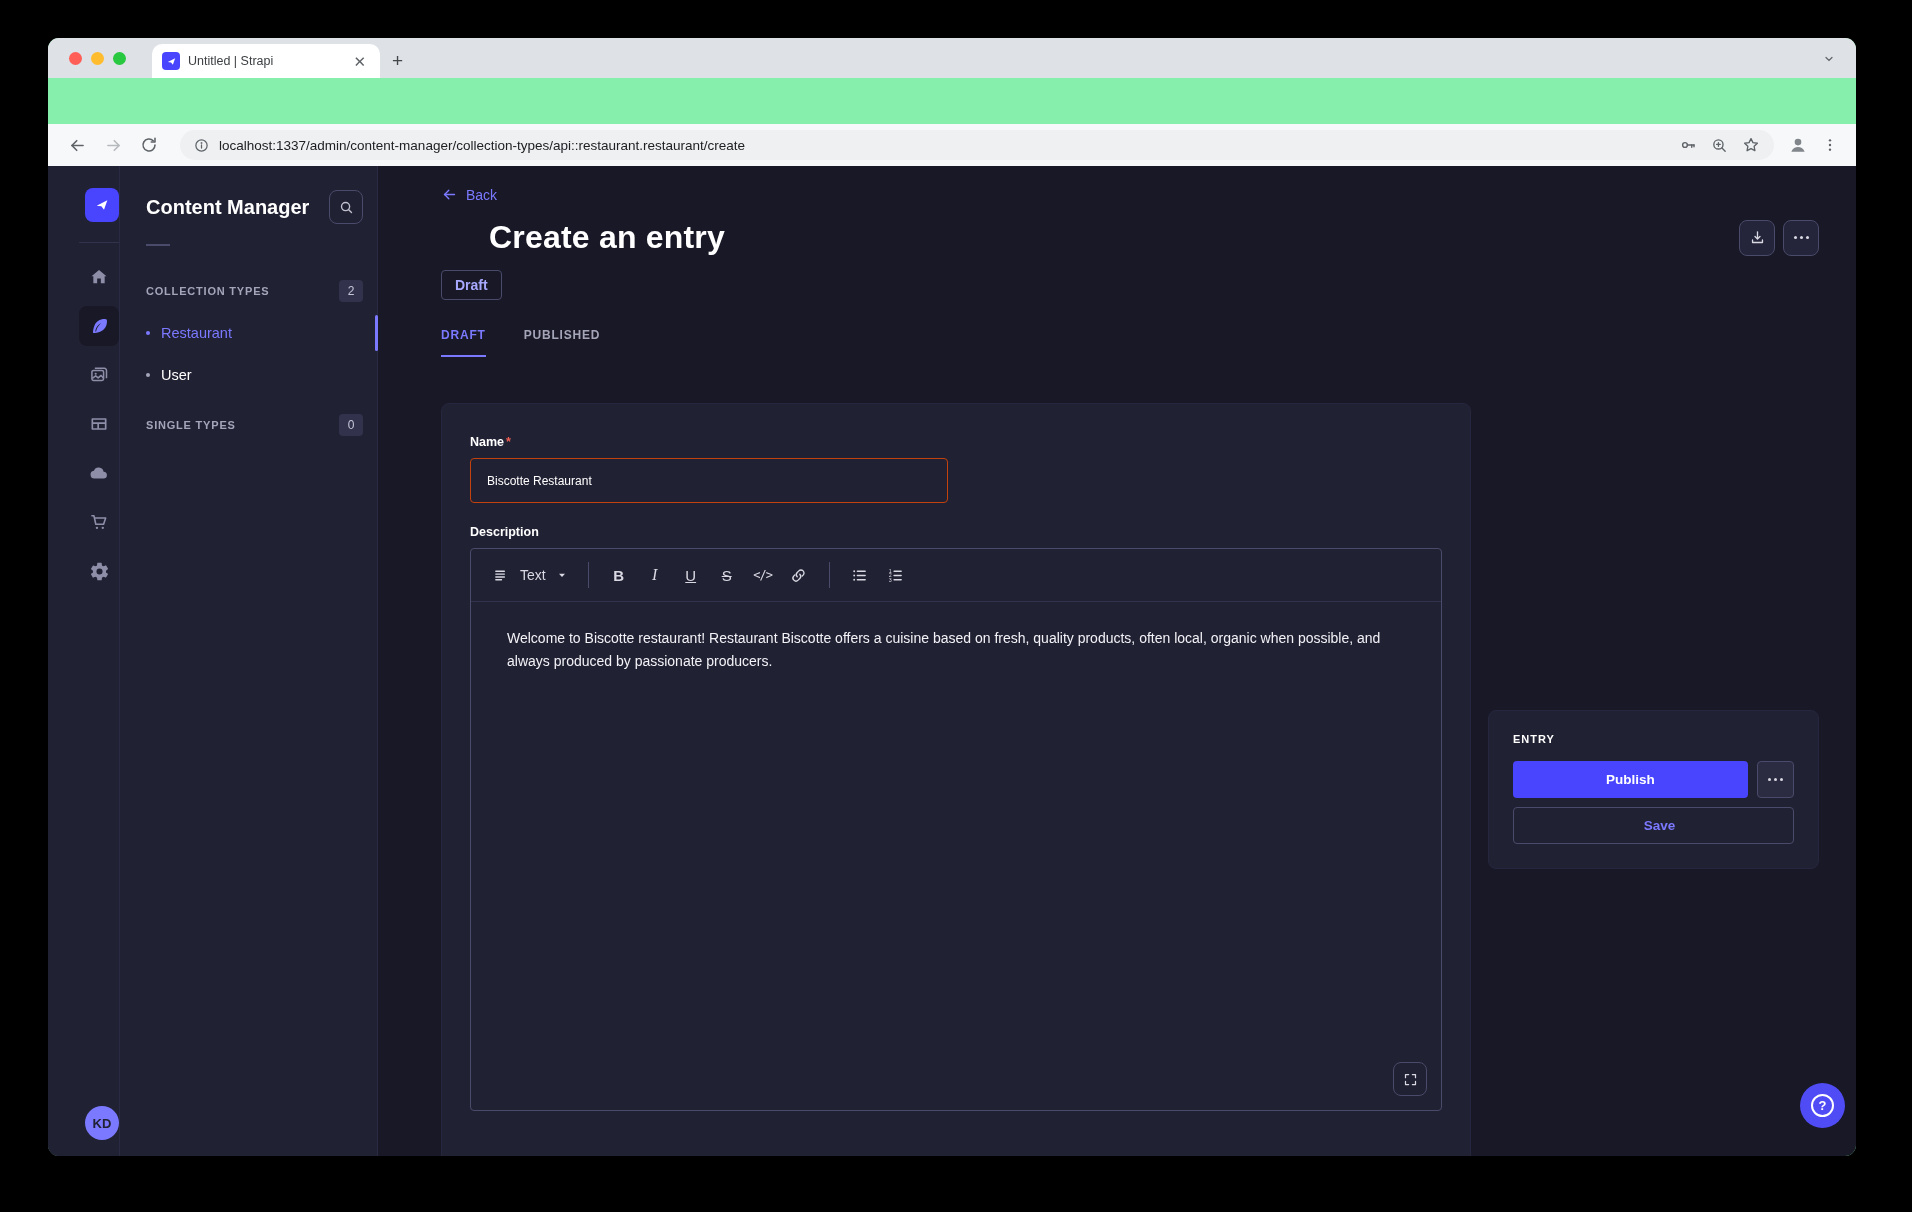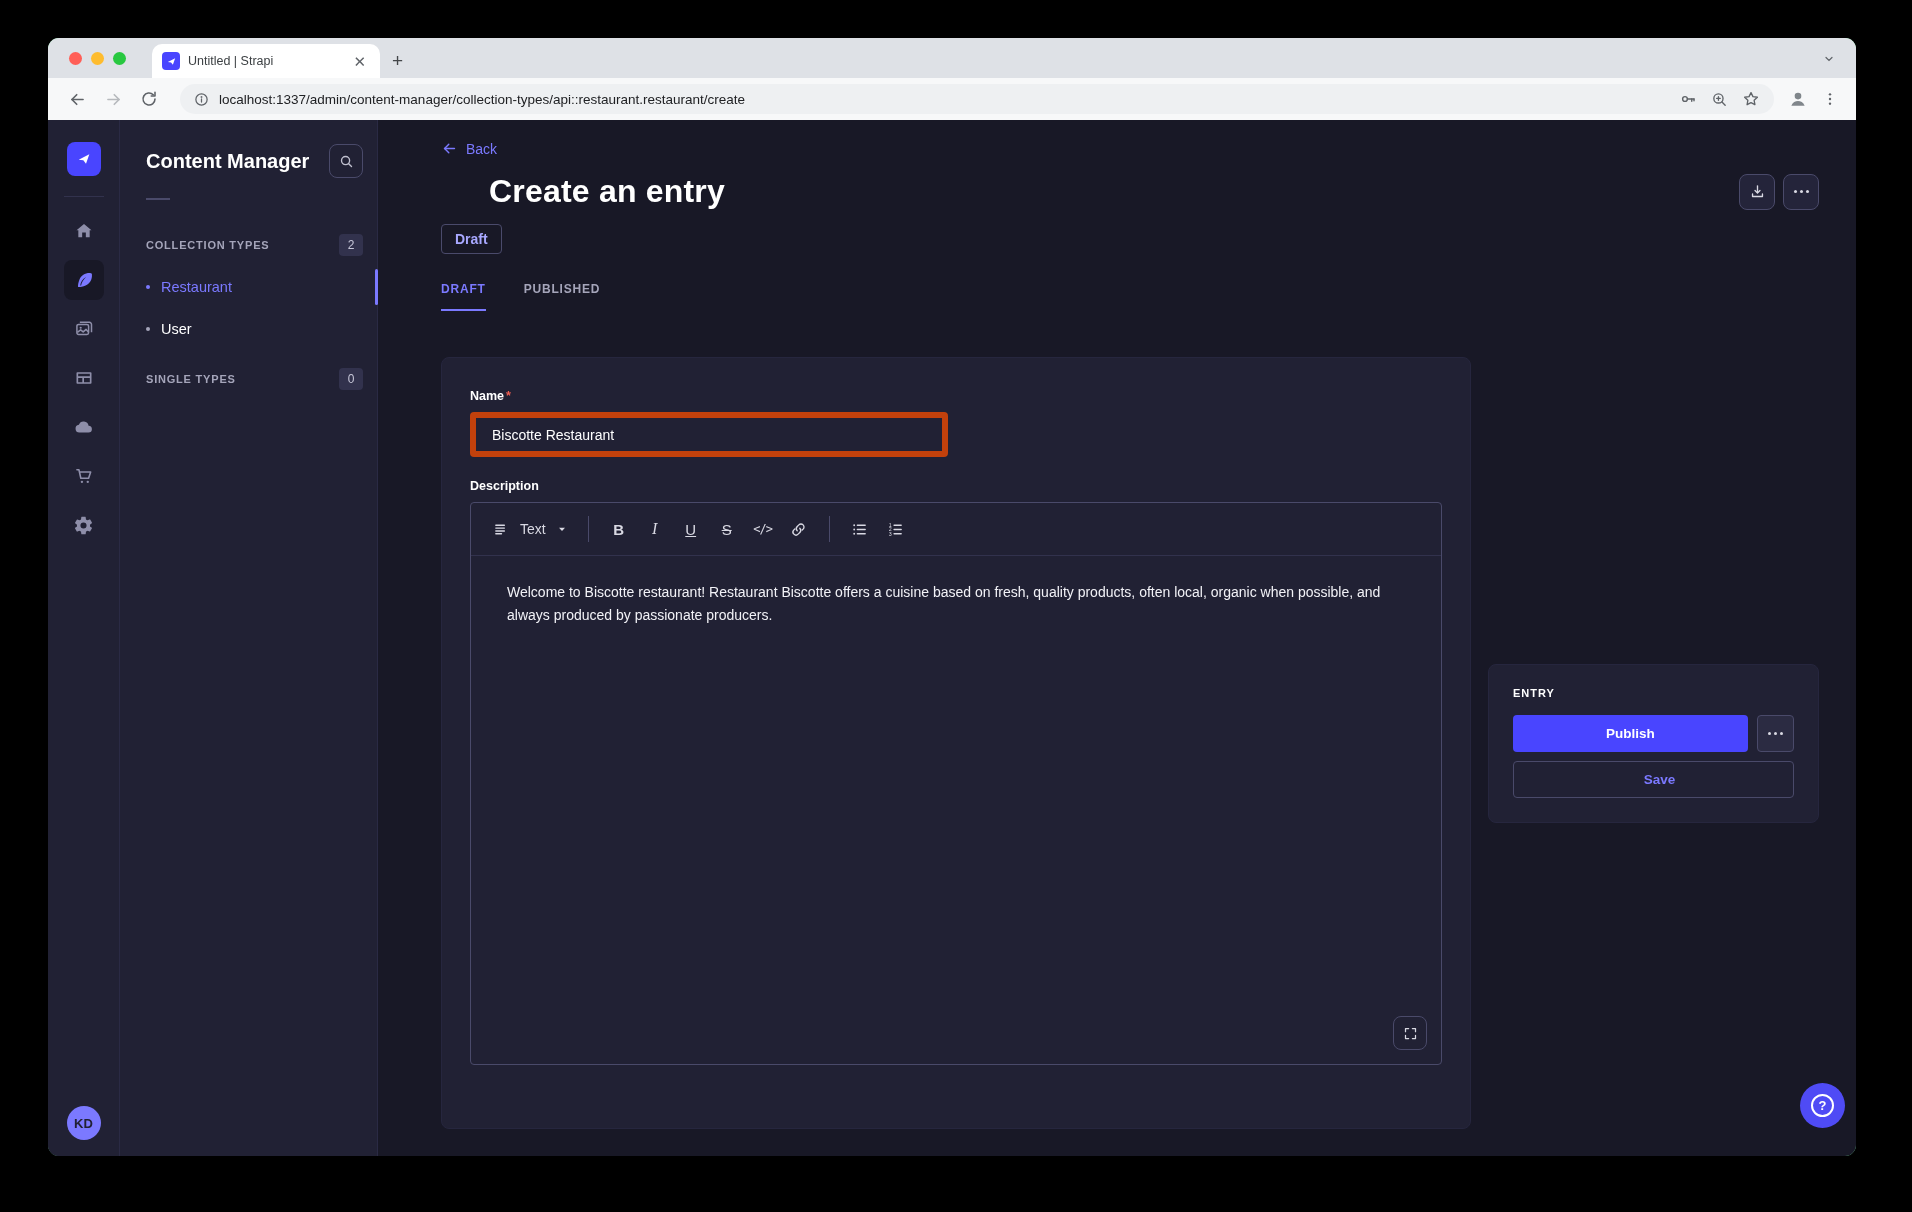--- a/index.html
+++ b/index.html
@@ -15,34 +15,34 @@
   .t-red{background:#ff5f57;} .t-yellow{background:#febc2e;} .t-green{background:#28c840;}
   .tab { margin-left:104px; width:228px; height:34px; background:#fff; border-radius:10px 10px 0 0;
          display:flex; align-items:center; padding:0 10px; gap:8px; }
   .favicon { width:18px; height:18px; border-radius:4px; background:#4945ff; display:flex; align-items:center; justify-content:center; flex:none; }
   .tab-title { font-size:12.5px; color:#3c4043; white-space:nowrap; overflow:hidden; flex:1; }
   .tab-close { color:#5f6368; font-size:15px; line-height:1; cursor:default; padding:2px 4px; }
   .newtab-btn { color:#44474a; font-size:19px; margin:0 0 6px 12px; }
   .tab-search { position:absolute; right:14px; top:8px; width:26px; height:26px; border-radius:50%;
                 display:flex; align-items:center; justify-content:center; color:#5f6368; }
 
-  .toolbar { height:42px; background:#f7f8f9; display:flex; align-items:center; padding:0 14px; gap:6px; flex:none; }
+  .toolbar { height:42px; background:#f7f8f9; display:flex; align-items:center; padding:0 14px; gap:6px; flex:none;margin-top:46px; }
   .nav-ic { width:30px; height:30px; border-radius:50%; display:flex; align-items:center; justify-content:center; color:#5f6368; flex:none; }
   .nav-ic.dim { color:#b6b9bd; }
   .omnibox { flex:1; height:30px; margin:0 8px 0 10px; background:#eef0f2; border-radius:15px;
              display:flex; align-items:center; padding:0 14px; gap:10px; min-width:0; }
   .omnibox .url { font-size:13.5px; color:#202124; white-space:nowrap; overflow:hidden; }
   .omni-right { display:flex; align-items:center; gap:14px; margin-left:auto; color:#5f6368; }
   .chrome-right { display:flex; align-items:center; gap:14px; color:#5f6368; padding-right:4px; }
 
   
   .app { flex:1; display:flex; min-height:0; position:relative; background:#181826; }
 
   
-  .rail { width:72px; background:#212134; border-right:1px solid #2a2a44; display:flex; flex-direction:column; align-items:center; padding:22px 0 16px; flex:none; }
+  .rail { width:72px; background:#212134; border-right:1px solid #2a2a44; display:flex; flex-direction:column; align-items:flex-end; padding:22px 0 16px; flex:none; }
   .logo { width:34px; height:34px; border-radius:8px; background:#4945ff; display:flex; align-items:center; justify-content:center; }
   .rail-div { width:40px; height:1px; background:#32324d; margin:20px 0 14px; }
   .rail-btn { width:40px; height:40px; border-radius:8px; display:flex; align-items:center; justify-content:center; color:#8e8ea9; margin-bottom:9px; }
   .rail-btn.active { background:#181826; color:#7b79ff; }
   .rail-spacer { flex:1; }
   .rail-avatar { width:34px; height:34px; border-radius:50%; background:#7b79ff; color:#212134; font-size:13px; font-weight:700; display:flex; align-items:center; justify-content:center; }
 
   
   .sidebar { width:258px; background:#212134; border-right:1px solid #2a2a44; padding:24px 14px 0 26px; position:relative; flex:none; }
   .sb-head { display:flex; align-items:center; justify-content:space-between; }
@@ -69,22 +69,22 @@
   .draft-badge { display:inline-block; margin-top:14px; padding:6px 13px; border:1px solid #4a4a6b; border-radius:4px; color:#a8a8ff; font-size:14px; font-weight:600; }
   .tabs { display:flex; gap:38px; margin-top:28px; }
   .tab-item { font-size:12px; font-weight:700; letter-spacing:0.8px; color:#a5a5ba; padding-bottom:13px; border-bottom:2px solid transparent; }
   .tab-item.active { color:#7b79ff; border-bottom-color:#7b79ff; }
 
   .content-grid { display:flex; gap:17px; margin-top:46px; align-items:center; }
 
   .form-card { flex:1; background:#212134; border:1px solid #26263e; border-radius:8px; padding:28px; min-height:772px; }
   .field-label { font-size:12.5px; font-weight:700; color:#fff; }
   .req { color:#ee5e52; margin-left:2px; }
-  .text-input { margin-top:8px; width:478px; height:45px; background:#212134; border:6px solid #c2410c; border-radius:4px;
-                color:#fff; font-size:14px; padding:0 16px; outline:none; font-family:"Liberation Sans", sans-serif; display:block; }
+  .text-input { margin-top:8px; width:478px; height:45px; background:#212134; border:1px solid #c2410c; border-radius:4px;
+                color:#fff; font-size:12px; padding:0 16px; outline:none; font-family:"Liberation Sans", sans-serif; display:block; }
   .desc-block { margin-top:19px; }
   .editor { margin-top:8px; border:1px solid #4a4a6a; border-radius:4px; position:relative; }
   .ed-toolbar { height:53px; display:flex; align-items:center; padding:0 14px; border-bottom:1px solid #32324d; color:#d9d9e3; }
   .ed-dropdown { display:flex; align-items:center; gap:10px; padding:0 8px; color:#d9d9e3; }
   .ed-dropdown .dd-label { font-size:14px; color:#d9d9e3; }
   .ed-sep { width:1px; height:26px; background:#4a4a6a; margin:0 12px; }
   .ed-btn { width:34px; height:34px; border-radius:4px; display:flex; align-items:center; justify-content:center; color:#d9d9e3; margin:0 1px; }
   .mark-b { font-weight:700; font-size:15px; }
   .mark-i { font-style:italic; font-family:"Liberation Serif", serif; font-size:16px; }
   .mark-u { text-decoration:underline; font-size:15px; }

